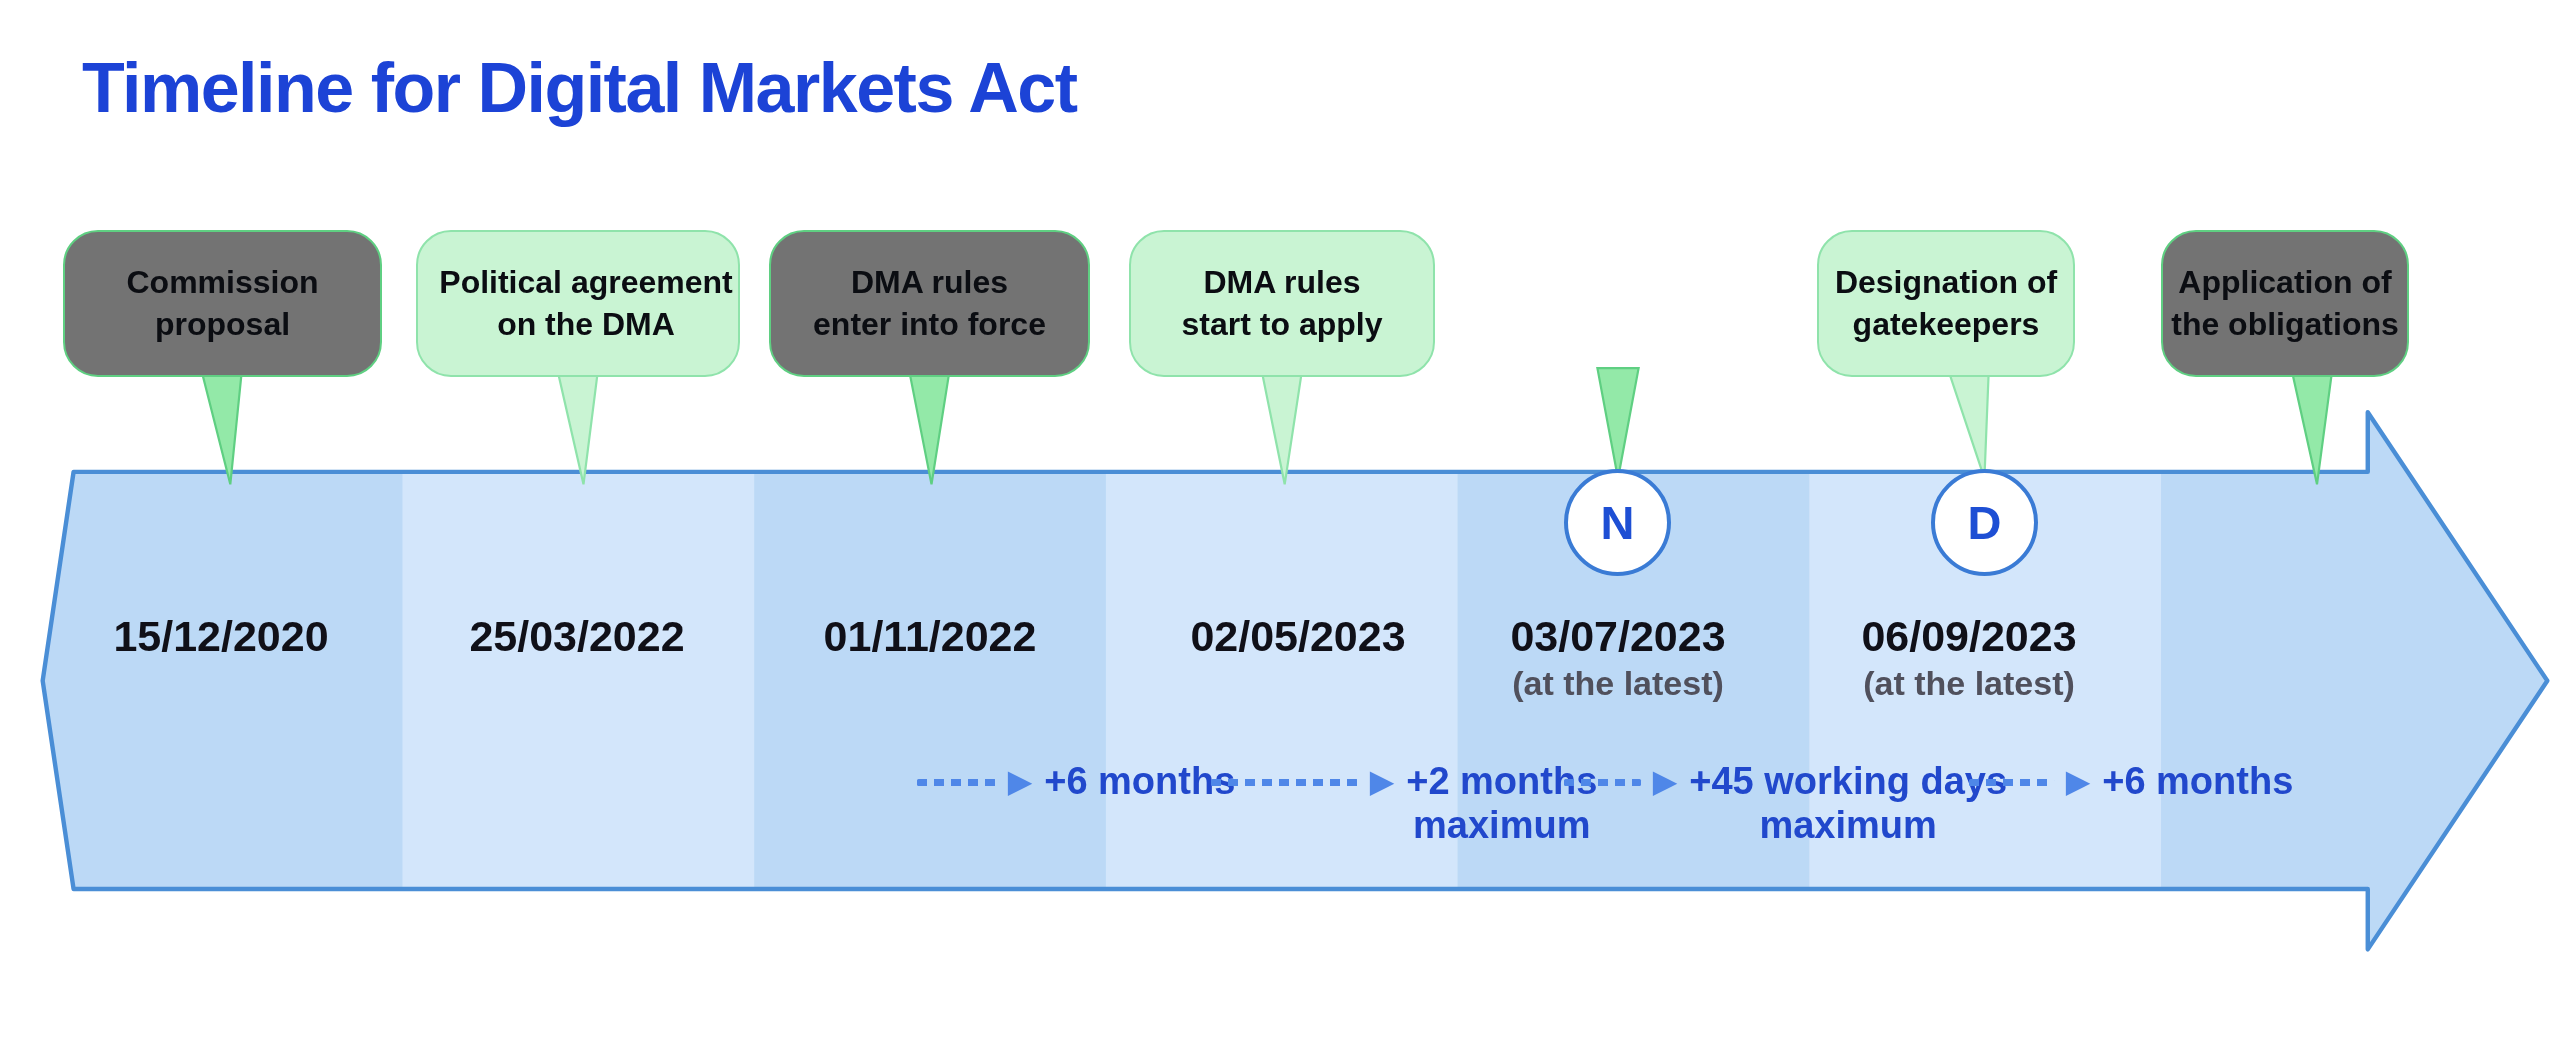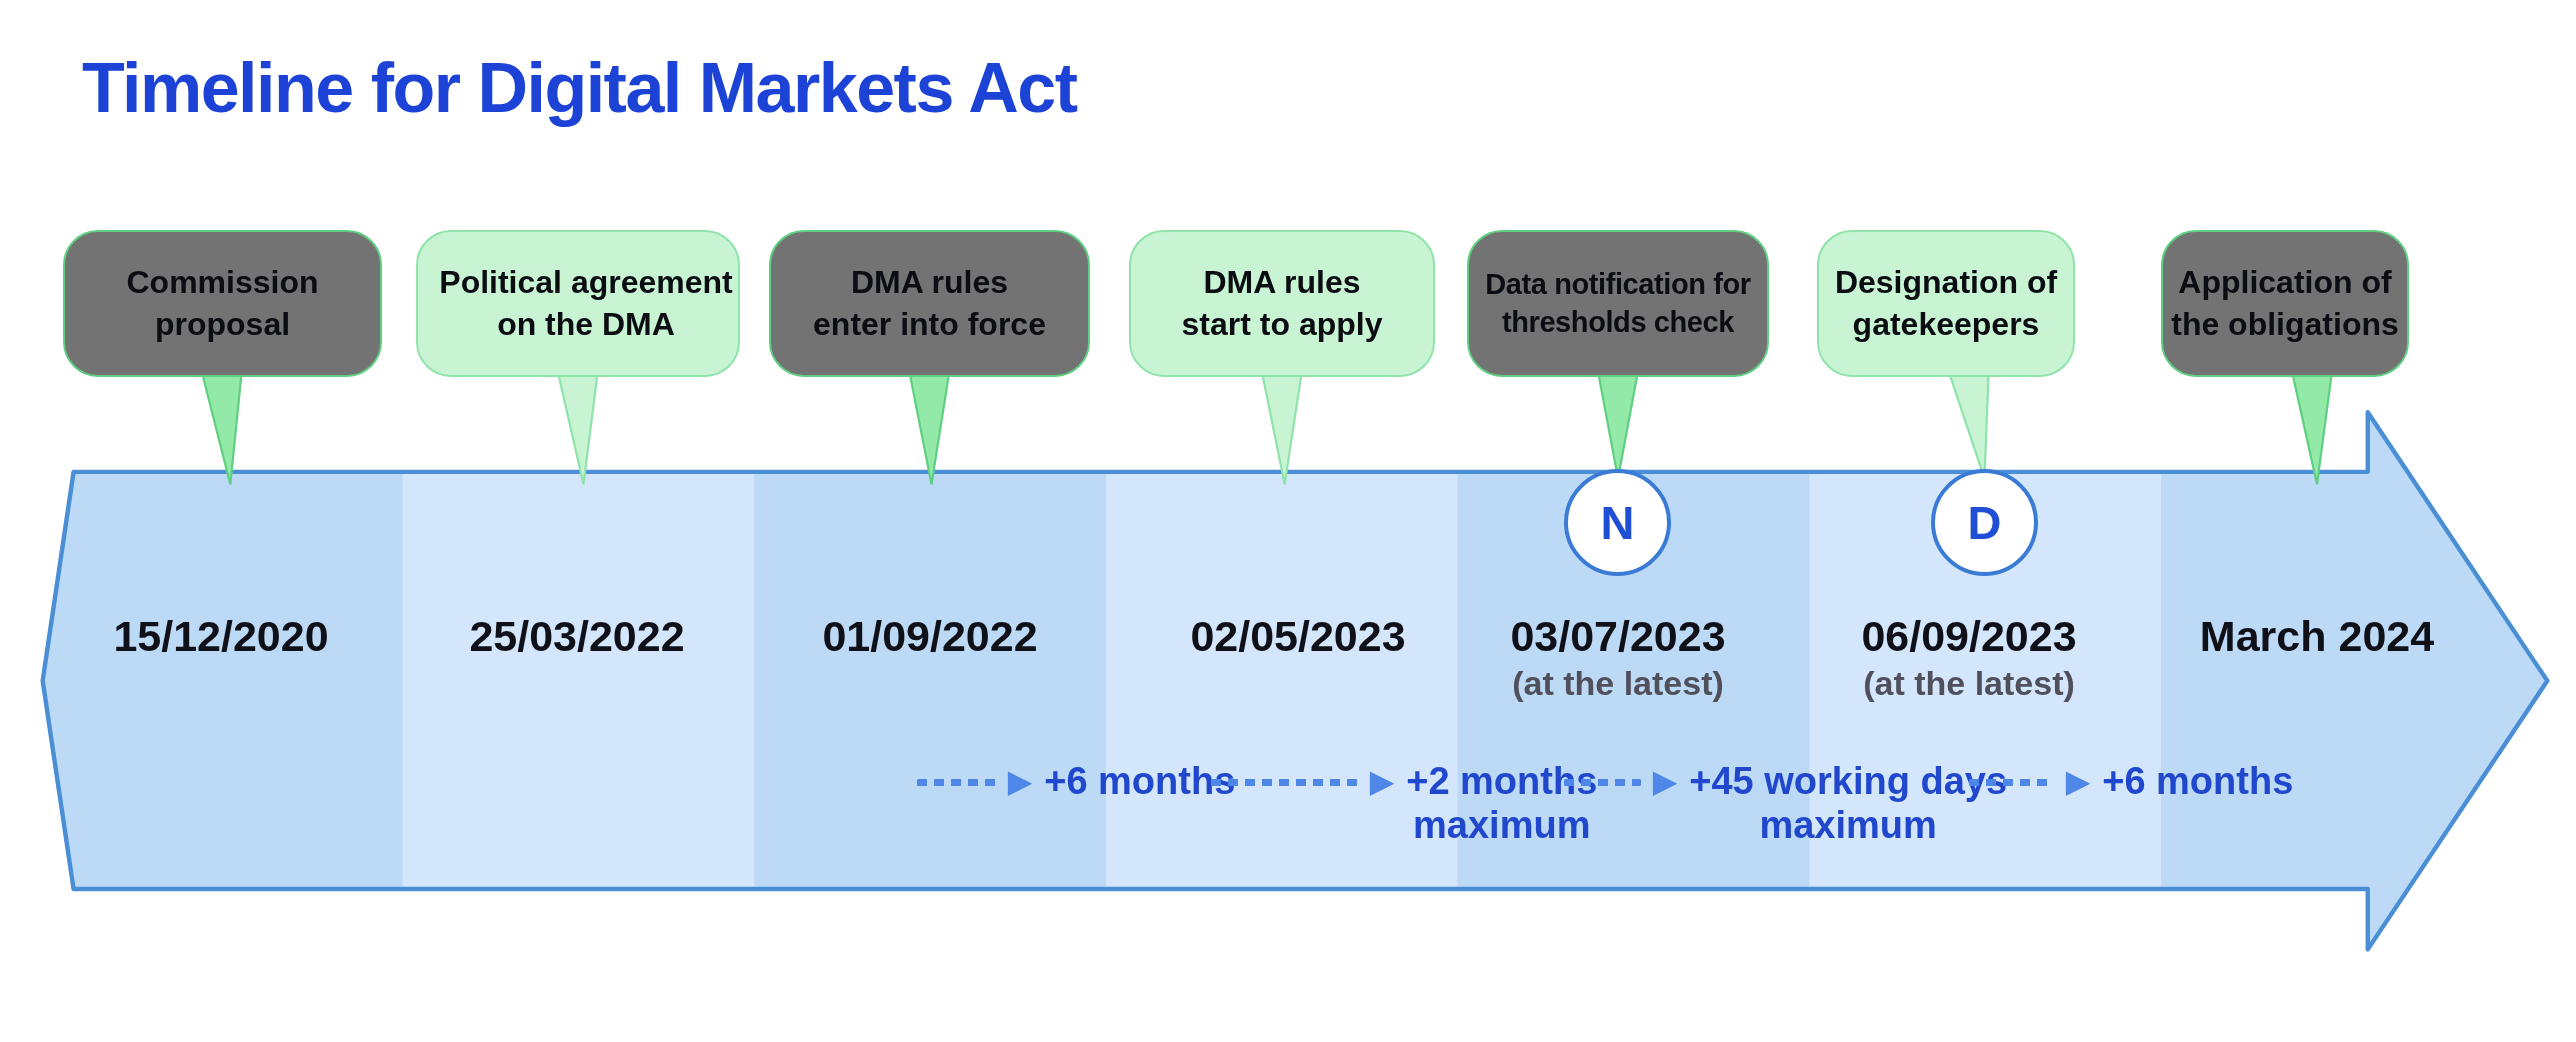--- a/index.html
+++ b/index.html
@@ -124,47 +124,42 @@
 on the DMA</span>
     </div>
   <div class="bubble green-dark b3">
       <span class="bubble-label">DMA rules
 enter into force</span>
     </div>
   <div class="bubble green-light b4">
       <span class="bubble-label">DMA rules
 start to apply</span>
     </div>
-  <div class="bubble green-dark b5">
-      <span class="bubble-label">Data notification for
-thresholds check</span>
-    </div>
   <div class="bubble green-light b6">
       <span class="bubble-label">Designation of
 gatekeepers</span>
     </div>
   <div class="bubble green-dark b7">
       <span class="bubble-label">Application of
 the obligations</span>
     </div>
 
   <div class="marker m5">
       <span>N</span>
     </div>
   <div class="marker m6">
       <span>D</span>
     </div>
 
   <div class="date d1">15/12/2020</div>
   <div class="date d2">25/03/2022</div>
-  <div class="date d3">01/09/2022</div>
+  <div class="date d3">01/11/2022</div>
   <div class="date d4">02/05/2023</div>
   <div class="date d5">03/07/2023</div>
   <div class="date d6">06/09/2023</div>
-  <div class="date d7">March 2024</div>
 
   <div class="note n5">(at the latest)</div>
   <div class="note n6">(at the latest)</div>
 
   <div class="transition t1">
     <span class="t-dash"></span>
     <span class="t-head">▶</span>
     <span class="t-label">+6 months</span>
   </div>
   <div class="transition t2">

